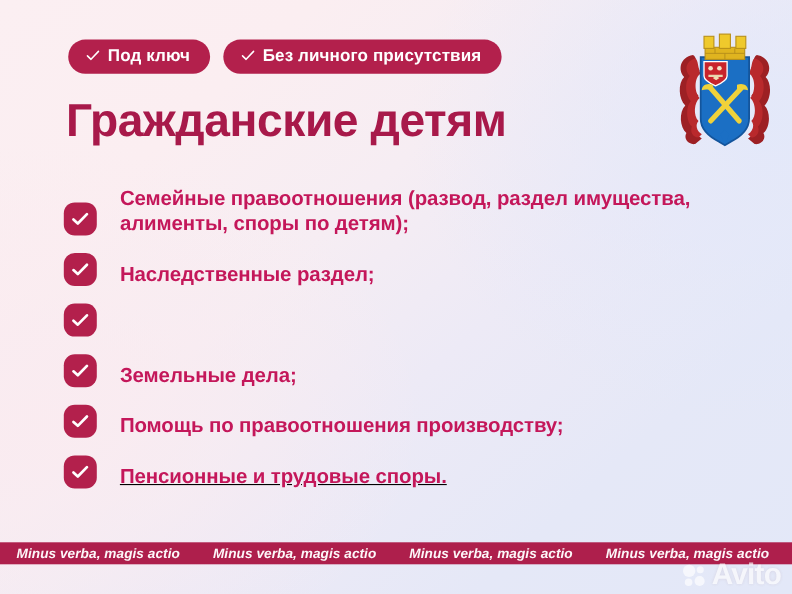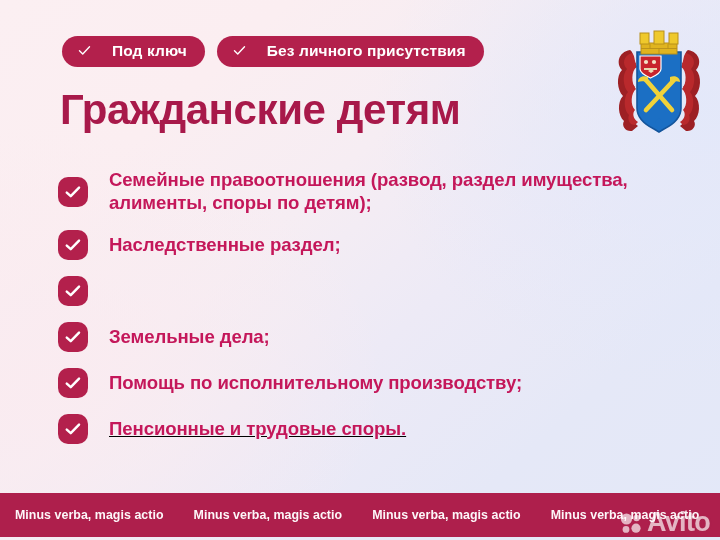--- a/index.html
+++ b/index.html
@@ -34,21 +34,21 @@
     background:radial-gradient(ellipse at 70% 40%, rgba(226,232,250,.85) 0%, rgba(226,232,250,0) 70%);
     pointer-events:none;
   }
 
   
   .badges{
     position:absolute; left:62px; top:36px;
     display:flex; align-items:center; gap:12px;
   }
   .pill{
-    display:flex; align-items:center; gap:21px;
+    display:flex; align-items:center; gap:7px;
     background:#b3204c;
     color:#fff;
     border-radius:20px;
     padding:7px 18px 8px 16px;
     font-size:15.5px;
     font-weight:700;
     letter-spacing:.1px;
     white-space:nowrap;
     line-height:1;
   }
@@ -71,21 +71,21 @@
     white-space:nowrap;
   }
 
   
   .list{
     position:absolute; left:58px; top:168px;
     width:600px;
   }
   .row{
     display:flex;
-    align-items:center;
+    align-items:flex-end;
     margin-bottom:14px;
   }
   .row:last-child{ margin-bottom:0;text-decoration:underline; }
   .badge-check{
     flex:0 0 auto;
     width:30px; height:30px;
     background:#b3204c;
     border-radius:10px;
     position:relative;
     margin-top:2px;
@@ -109,24 +109,24 @@
   
   .coa{
     position:absolute; right:12px; top:22px;
     width:98px; height:122px;
   }
   .coa svg{ display:block; width:98px; height:122px; }
 
   
   .ticker{
     position:absolute; left:0; top:493px;
-    width:720px; height:44px;
+    width:720px; height:20px;
     background:#ae1f4c;
     overflow:hidden;
-    display:flex; align-items:center;
+    display:flex; align-items:center;font-style:italic;
   }
   .ticker-inner{
     display:flex; align-items:center;
     white-space:nowrap;
     padding-left:0;
   }
   .tick{
     color:#fdf7f9;
     font-size:12.4px;
     font-weight:700;
@@ -219,21 +219,21 @@
       </div>
       <div class="row-text">Земельные дела;</div>
     </div>
 
     <div class="row">
       <div class="badge-check">
         <svg viewBox="0 0 18 18" fill="none" xmlns="http://www.w3.org/2000/svg">
           <path d="M2.4 9.6 L6.6 13.4 L15.4 4.4" stroke="#ffffff" stroke-width="2.6" stroke-linecap="round" stroke-linejoin="round"></path>
         </svg>
       </div>
-      <div class="row-text">Помощь по исполнительному производству;</div>
+      <div class="row-text">Помощь по правоотношения производству;</div>
     </div>
 
     <div class="row">
       <div class="badge-check">
         <svg viewBox="0 0 18 18" fill="none" xmlns="http://www.w3.org/2000/svg">
           <path d="M2.4 9.6 L6.6 13.4 L15.4 4.4" stroke="#ffffff" stroke-width="2.6" stroke-linecap="round" stroke-linejoin="round"></path>
         </svg>
       </div>
       <div class="row-text">Пенсионные и трудовые споры.</div>
     </div>

